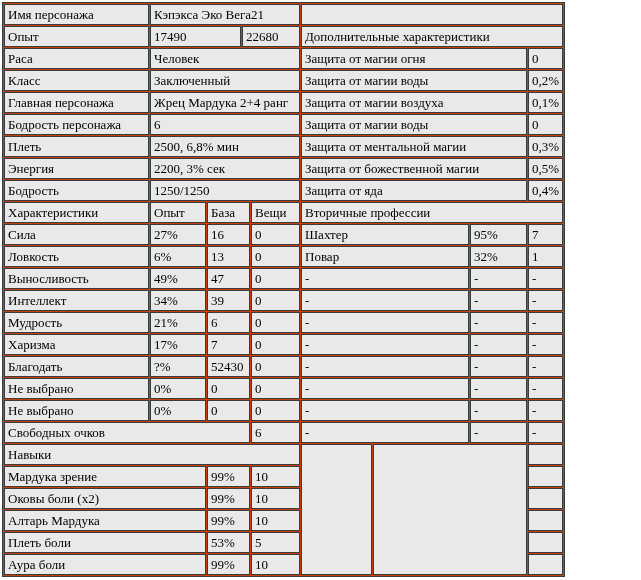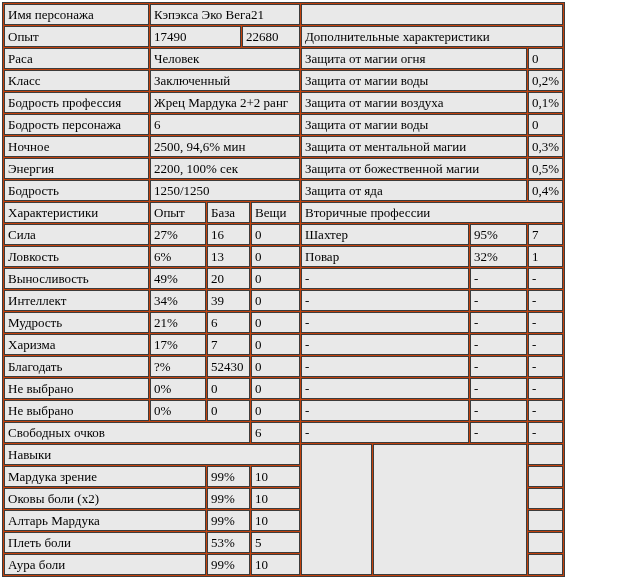--- a/index.html
+++ b/index.html
@@ -72,40 +72,40 @@
     <td colspan="3">Защита от магии огня</td>
     <td>0</td>
   </tr>
   <tr>
     <td>Класс</td>
     <td colspan="4">Заключенный</td>
     <td colspan="3">Защита от магии воды</td>
     <td>0,2%</td>
   </tr>
   <tr>
-    <td>Бодрость профессия</td>
-    <td colspan="4">Жрец Мардука 2+2 ранг</td>
+    <td>Главная персонажа</td>
+    <td colspan="4">Жрец Мардука 2+4 ранг</td>
     <td colspan="3">Защита от магии воздуха</td>
     <td>0,1%</td>
   </tr>
   <tr>
     <td>Бодрость персонажа</td>
     <td colspan="4">6</td>
     <td colspan="3">Защита от магии воды</td>
     <td>0</td>
   </tr>
   <tr>
-    <td>Ночное</td>
-    <td colspan="4">2500, 94,6% мин</td>
+    <td>Плеть</td>
+    <td colspan="4">2500, 6,8% мин</td>
     <td colspan="3">Защита от ментальной магии</td>
     <td>0,3%</td>
   </tr>
   <tr>
     <td>Энергия</td>
-    <td colspan="4">2200, 100% сек</td>
+    <td colspan="4">2200, 3% сек</td>
     <td colspan="3">Защита от божественной магии</td>
     <td>0,5%</td>
   </tr>
   <tr>
     <td>Бодрость</td>
     <td colspan="4">1250/1250</td>
     <td colspan="3">Защита от яда</td>
     <td>0,4%</td>
   </tr>
 
@@ -131,21 +131,21 @@
     <td>6%</td>
     <td colspan="2">13</td>
     <td>0</td>
     <td colspan="2">Повар</td>
     <td>32%</td>
     <td>1</td>
   </tr>
   <tr>
     <td>Выносливость</td>
     <td>49%</td>
-    <td colspan="2">20</td>
+    <td colspan="2">47</td>
     <td>0</td>
     <td colspan="2">-</td>
     <td>-</td>
     <td>-</td>
   </tr>
   <tr>
     <td>Интеллект</td>
     <td>34%</td>
     <td colspan="2">39</td>
     <td>0</td>

